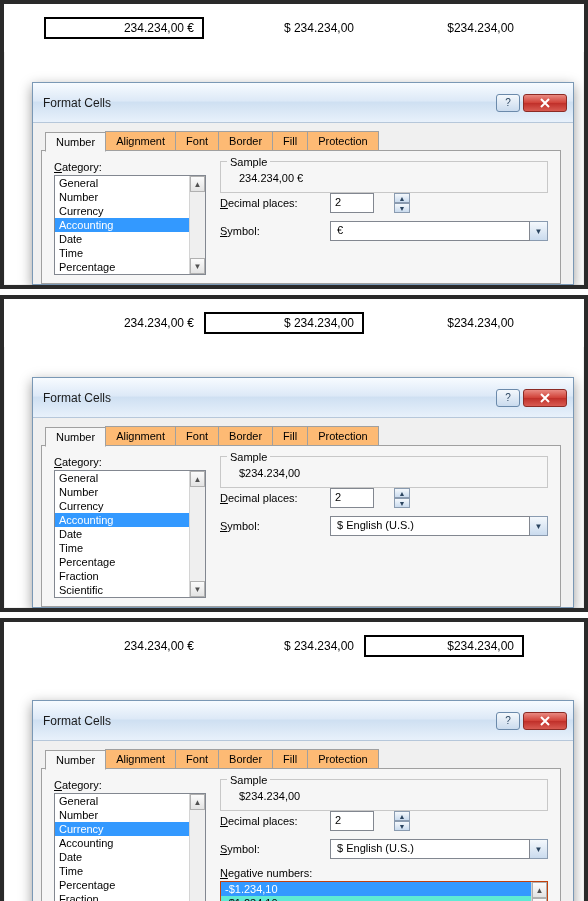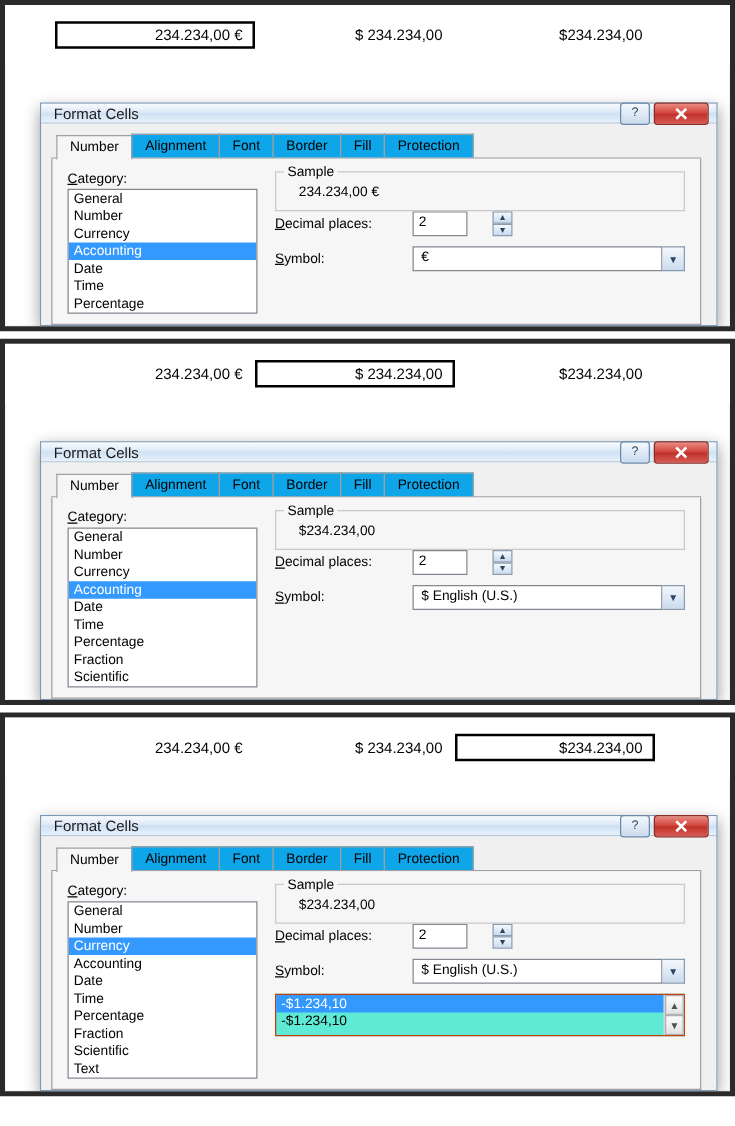--- a/index.html
+++ b/index.html
@@ -40,21 +40,21 @@
   }
   .dialog {
     margin: 30px 10px 0 28px;
     background: #f0f0f0;
     border: 1px solid #7a98b5;
     box-shadow: 0 4px 12px rgba(0,0,0,.4);
   }
   .titlebar {
     display: flex;
     align-items: center;
-    height: 16px;
+    height: 40px;
     background: linear-gradient(#f7fbff,#dde9f7 45%,#cfe0f2 50%,#e8f1fb);
     border-bottom: 1px solid #b6c7da;
     padding: 0 6px 0 10px;
   }
   .titlebar-title { flex: 1; color: #1a1a1a; font-size: 12px; }
   .titlebar-buttons { display: flex; gap: 3px; }
   .tb-btn {
     width: 28px; height: 18px;
     border: 1px solid #6b8aab;
     border-radius: 3px;
@@ -76,21 +76,21 @@
   .tabs {
     display: flex;
     border-bottom: 1px solid #a0a0a0;
     padding-left: 4px;
     gap: 0;
   }
   .tab {
     padding: 3px 10px;
     border: 1px solid #a0a0a0;
     border-bottom: none;
-    background: #0ea5e9;
+    background: #fdba74;
     margin-right: -1px;
     position: relative;
     font-size: 11px;
     color: #000;
   }
   .tab.active {
     background: #f6f6f6;
     top: 1px;
     border-bottom: 1px solid #f6f6f6;
     margin-bottom: -1px;
@@ -105,21 +105,20 @@
   }
   .cat-col { width: 152px; }
   .cat-label { margin-bottom: 2px; }
   .cat-label u { text-decoration: underline; }
   .listbox {
     border: 1px solid #828790;
     background: #fff;
     height: var(--lbh,100px);
     overflow: hidden;
     display: flex;
-    flex-direction: column;
   }
   .listbox-inner { flex: 1; }
   .listbox-item {
     padding: 0 4px;
     line-height: 14px;
     font-size: 11px;
     color: #000;
     white-space: nowrap;
   }
   .listbox-item.sel {
@@ -428,20 +427,21 @@
                   <div class="spin-btn">▼</div>
                 </div>
               </div>
               <div class="formrow">
                 <label><u>S</u>ymbol:</label>
                 <div class="dropdown">
                   <div class="dropdown-input">$ English (U.S.)</div>
                   <div class="dropdown-btn">▼</div>
                 </div>
               </div>
+              <div class="neg-label"><u>N</u>egative numbers:</div>
               <div class="neg-list">
                 <div class="neg-inner">
                   <div class="neg-item listbox-item sel">-$1.234,10</div>
                   <div class="neg-item listbox-item">-$1.234,10</div>
                 </div>
                 <div class="scrollbar">
                   <div class="sb-btn">▲</div>
                   <div class="sb-track"></div>
                   <div class="sb-btn">▼</div>
                 </div>

